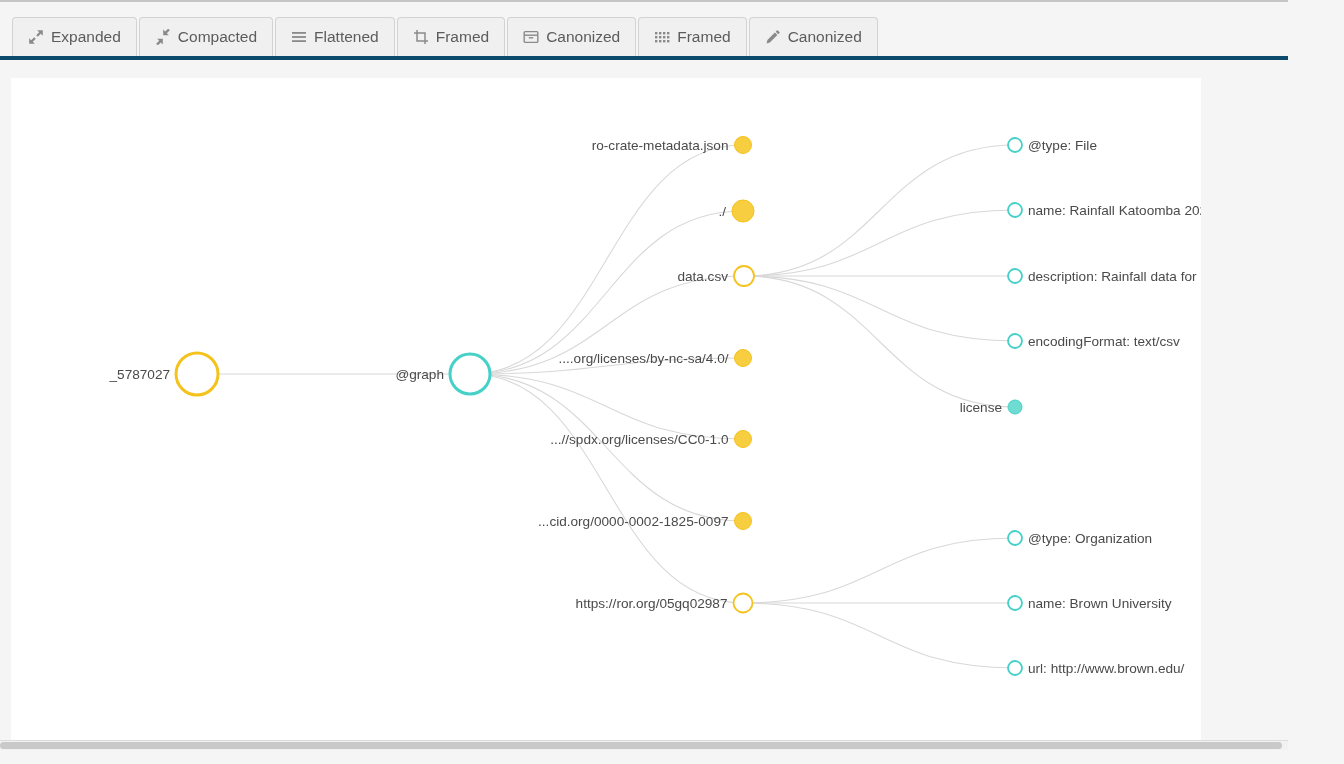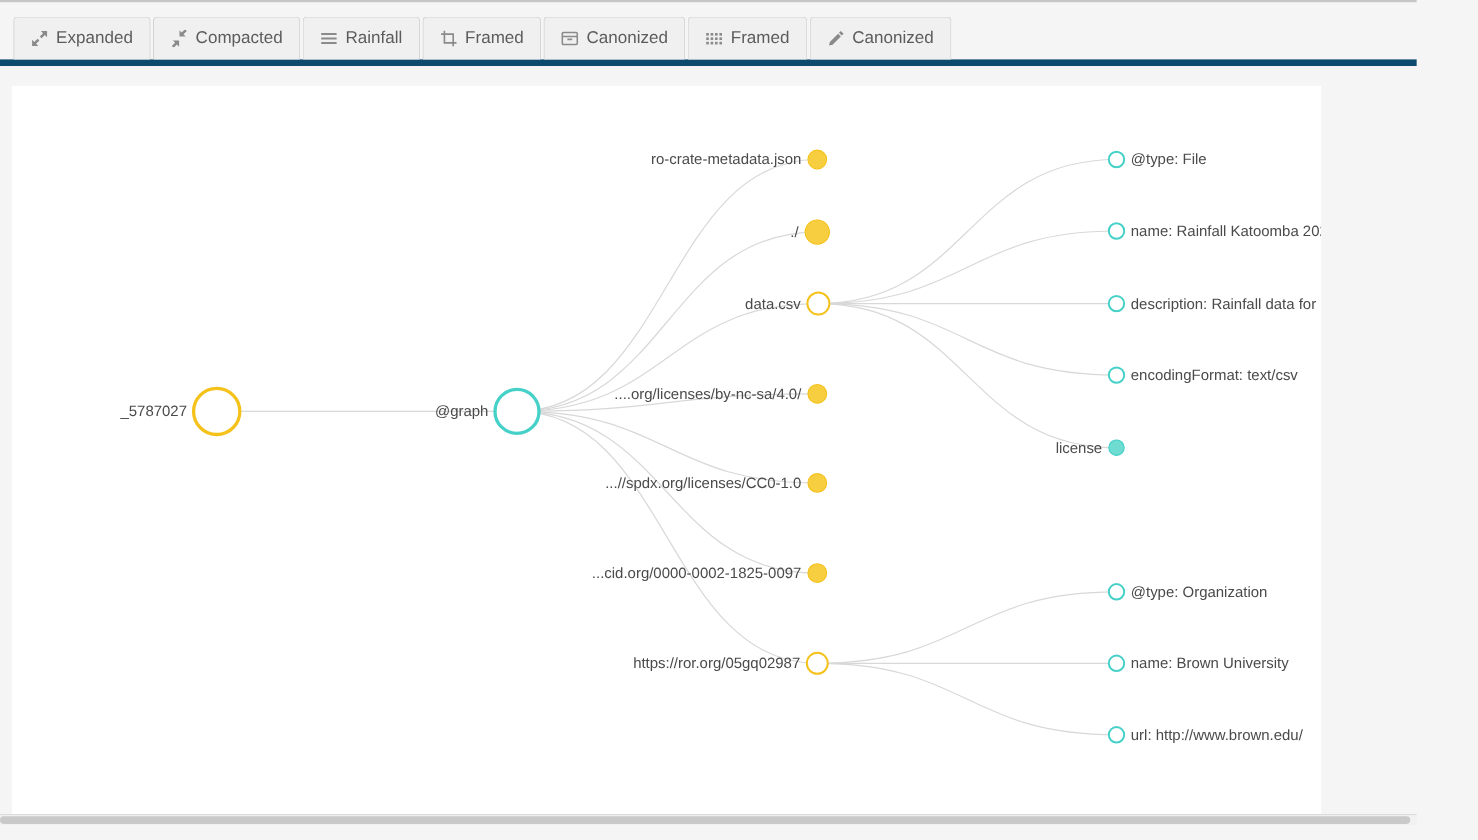--- a/index.html
+++ b/index.html
@@ -38,21 +38,21 @@
     background: #c6c6c6;
   }
 
   
   .tab-bar {
     position: absolute;
     left: 0;
     top: 12px;
     width: 1288px;
     height: 48px;
-    border-bottom: 6px solid #0c4a6e;
+    border-bottom: 4px solid #0c4a6e;
     box-sizing: border-box;
     padding-left: 12px;
     display: flex;
     align-items: flex-end;
     gap: 0px;
   }
 
   .tab {
     position: relative;
     height: 39px;
@@ -179,21 +179,21 @@
           <span class="tab-label">Compacted</span>
         </div>
         <div class="tab">
           <span class="tab-icon">
             <svg width="16" height="16" viewBox="0 0 16 16" fill="currentColor">
               <rect x="1" y="3" width="14" height="1.8"></rect>
               <rect x="1" y="7.1" width="14" height="1.8"></rect>
               <rect x="1" y="11.2" width="14" height="1.8"></rect>
             </svg>
           </span>
-          <span class="tab-label">Rainfall</span>
+          <span class="tab-label">Flattened</span>
         </div>
         <div class="tab">
           <span class="tab-icon">
             <svg width="16" height="16" viewBox="0 0 16 16" fill="none" stroke="currentColor" stroke-width="1.5">
               <path d="M4 1v11h11"></path>
               <path d="M1 4h11v11"></path>
             </svg>
           </span>
           <span class="tab-label">Framed</span>
         </div>

